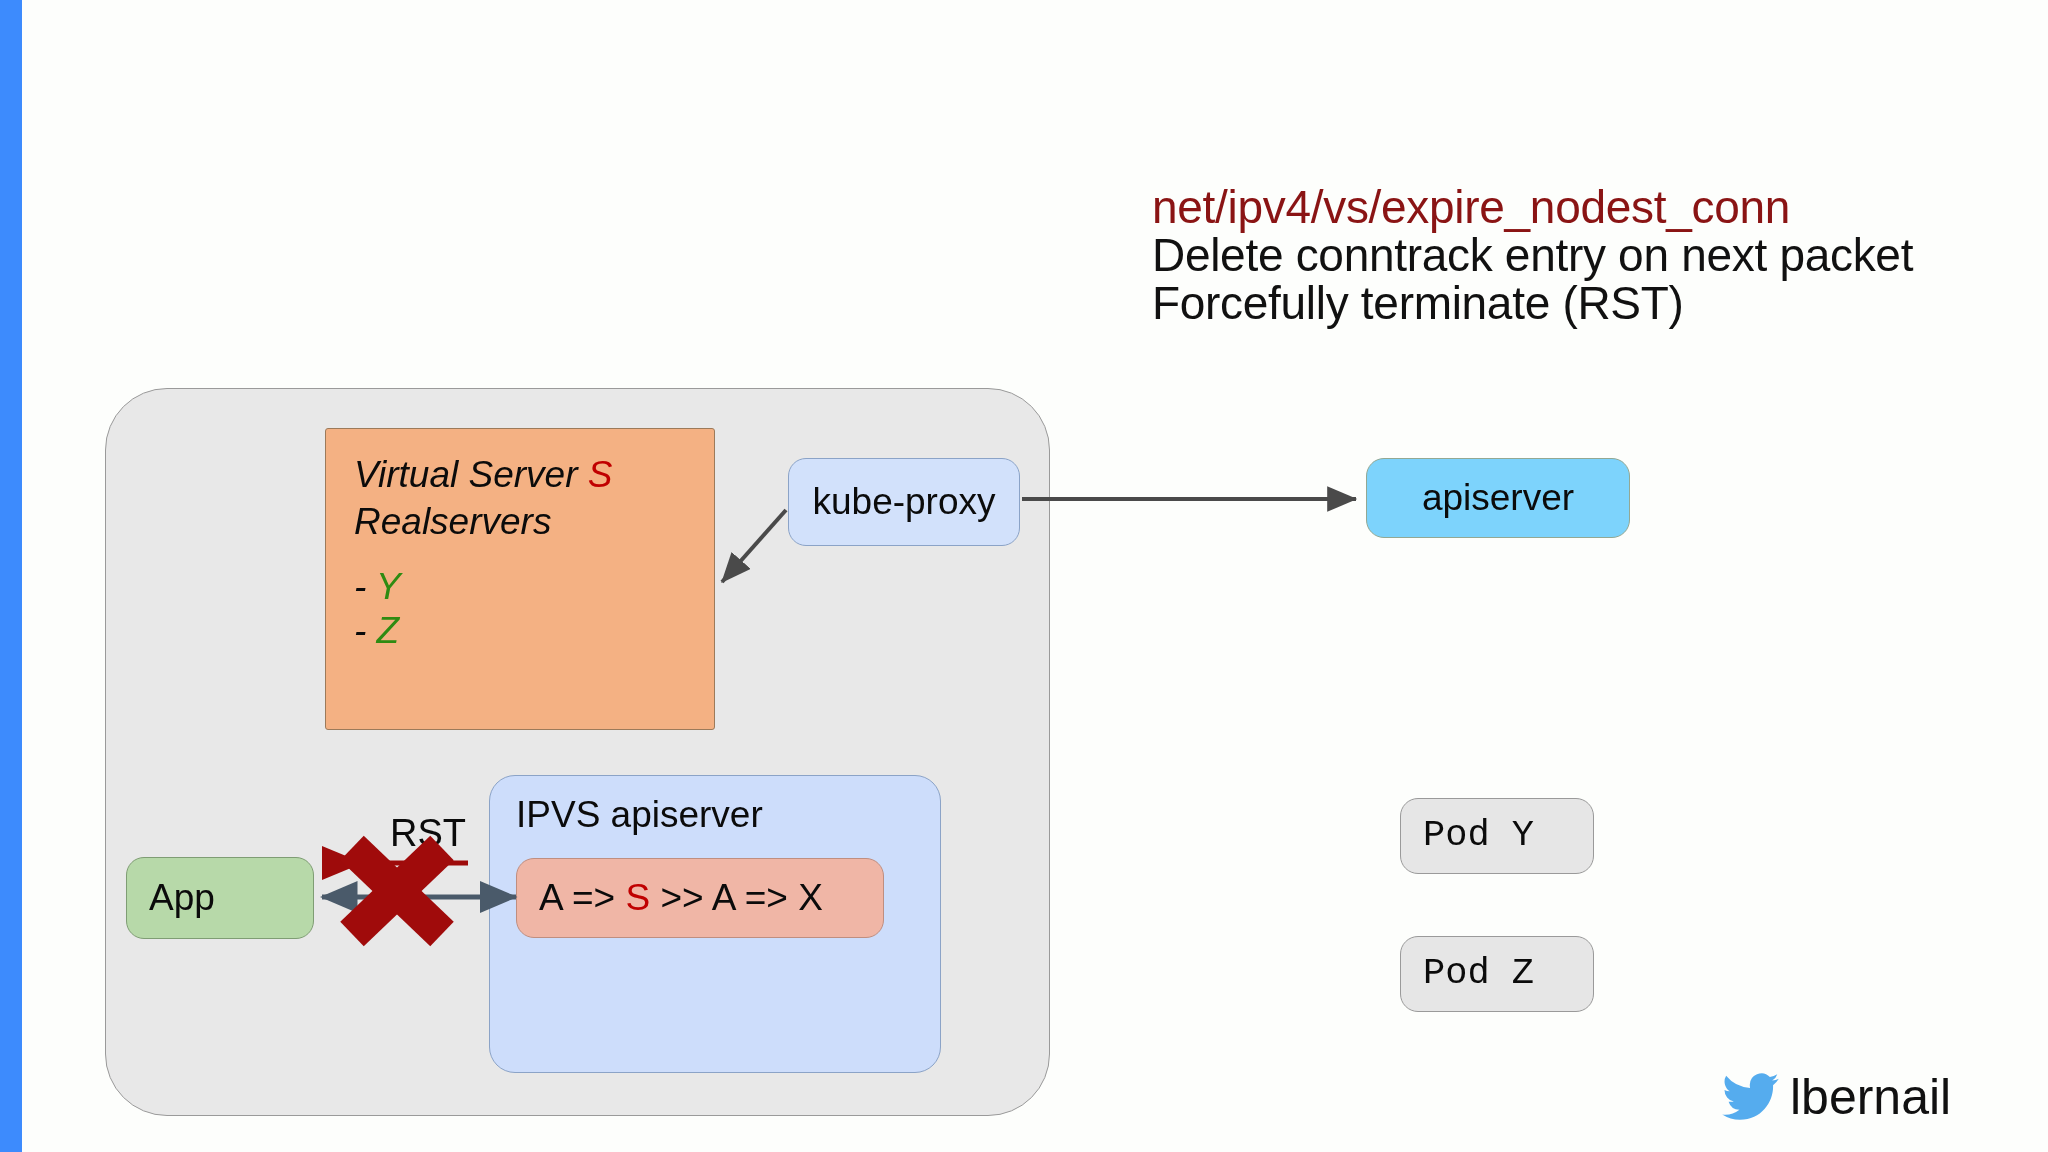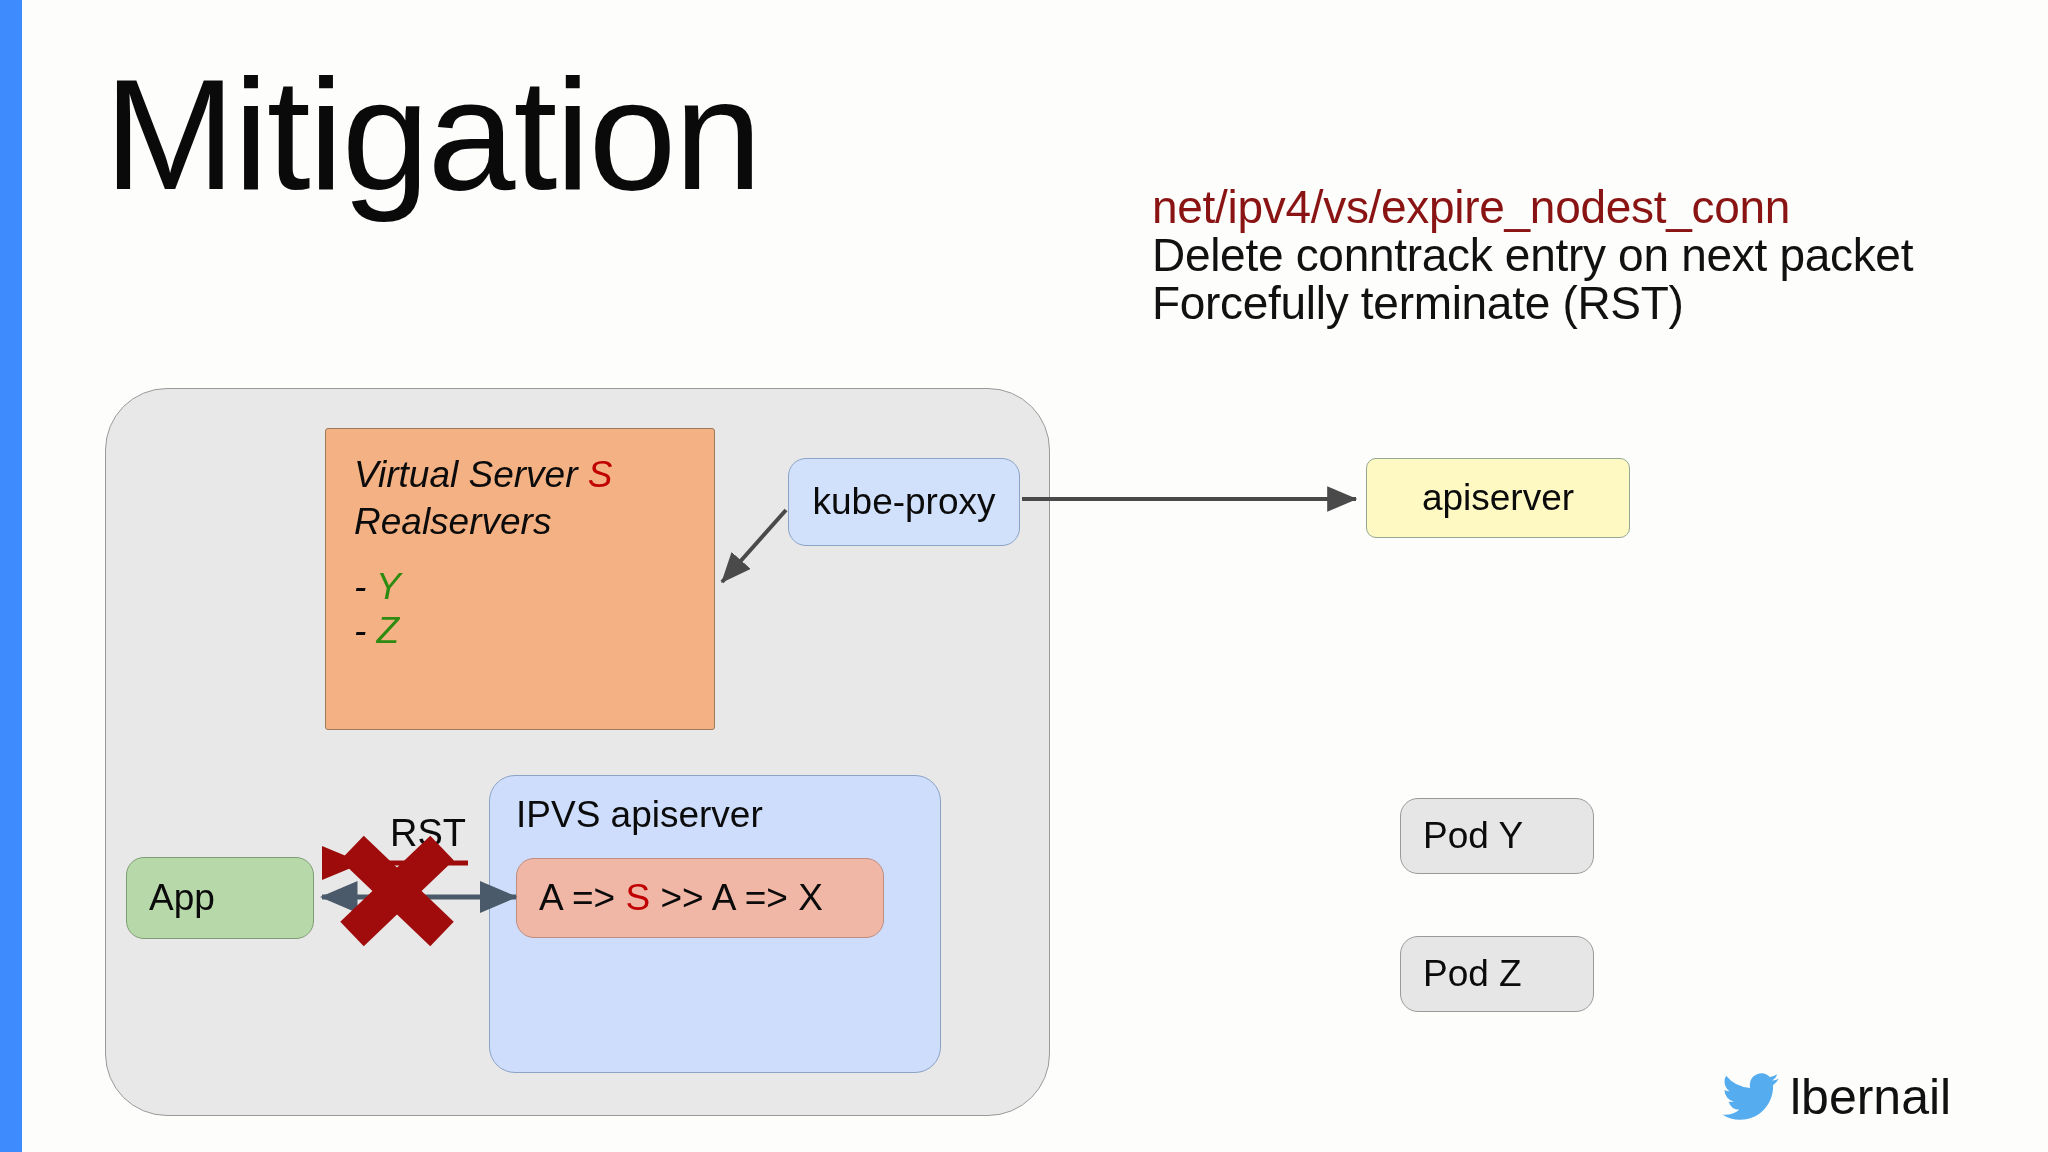--- a/index.html
+++ b/index.html
@@ -70,22 +70,22 @@
     border-radius: 18px;
     border: 1px solid #8d8d8d;
     display: flex;
     flex-direction: column;
     justify-content: center;
   }
   .box-orange  { background: #f4b183; border-color: #9c7a5a; border-radius: 3px; font-style: italic; }
   .box-blue    { background: #d2e1fb; border-color: #8ba3c7; }
   .box-bigblue { background: #cdddfb; border-color: #8ba3c7; border-radius: 26px; }
   .box-green   { background: #b7d9a9; border-color: #7f9d74; }
-  .box-lgreen  { background: #fef9c3; border-color: #93a893; border-radius: 10px; }
-  .box-gray    { background: #e6e6e6; border-color: #9a9a9a; }
+  .box-lgreen  { background: #7dd3fc; border-color: #93a893; }
+  .box-gray    { background: #e6e6e6; border-color: #9a9a9a; font-family: Liberation Mono, monospace; }
   .box-salmon  { background: #f0b6a6; border-color: #bf8e80; }
 
   .box-label {
     font-size: 37px;
     color: #0b0b0b;
     white-space: nowrap;
     line-height: 1.28;
   }
   .pad-left { padding-left: 22px; }
   .pad-center { text-align: center; }
@@ -146,21 +146,20 @@
     white-space: nowrap;
   }
 </style>
 </head>
 <body>
 
 <div id="slide">
 
   <div class="accent-bar"></div>
 
-  <div class="slide-title">Mitigation</div>
 
   <div class="notes">
     <div class="notes-line sysctl">net/ipv4/vs/expire_nodest_conn</div>
     <div class="notes-line">Delete conntrack entry on next packet</div>
     <div class="notes-line">Forcefully terminate (RST)</div>
   </div>
 
   <div class="node-box" style="left:105px; top:388px; width:945px; height:728px;"></div>
 
   <div class="box box-orange" style="left:325px; top:428px; width:390px; height:302px;">

